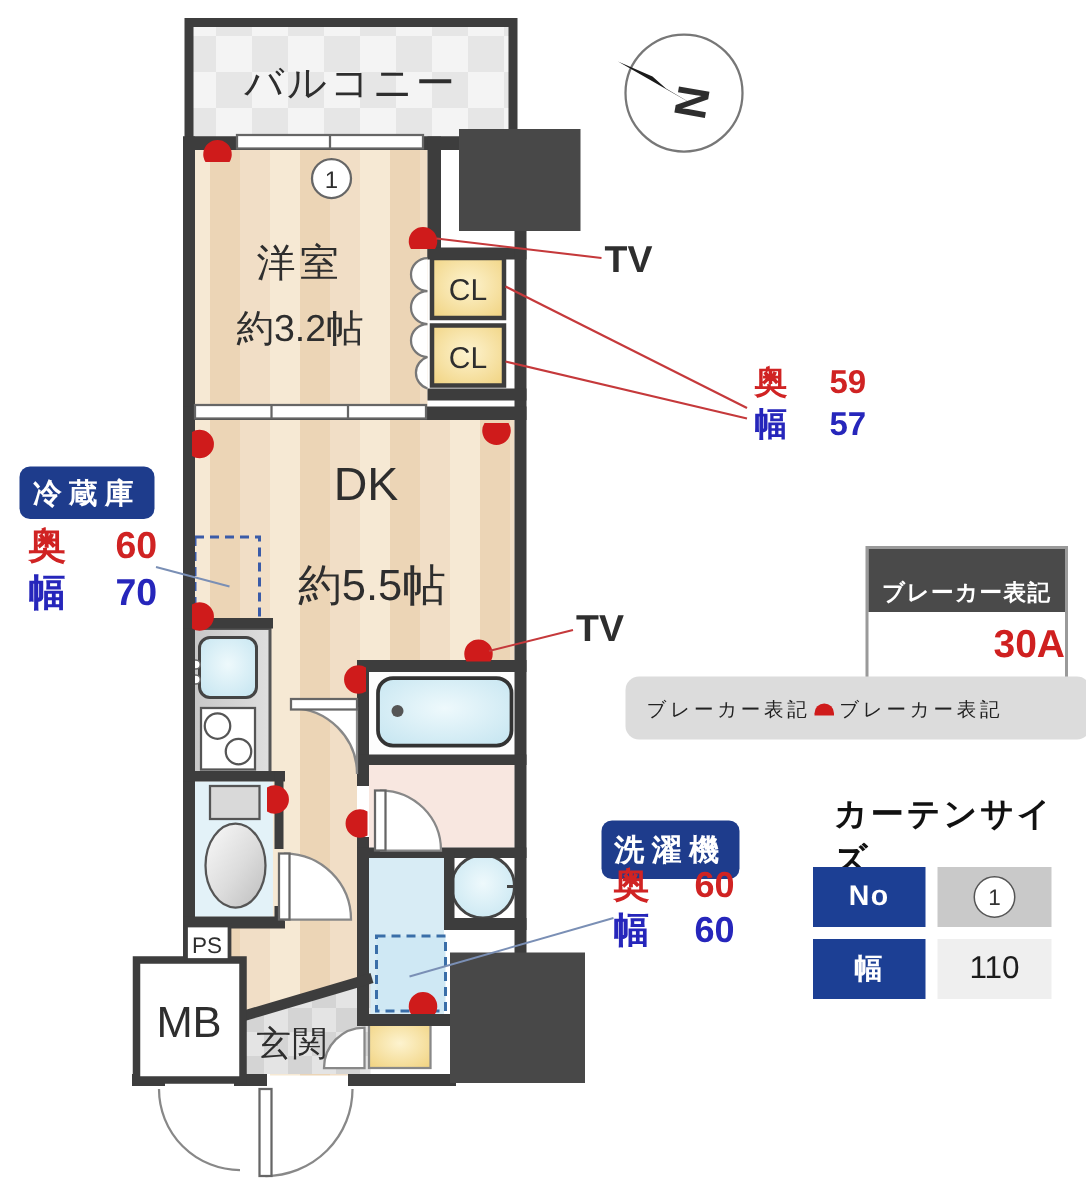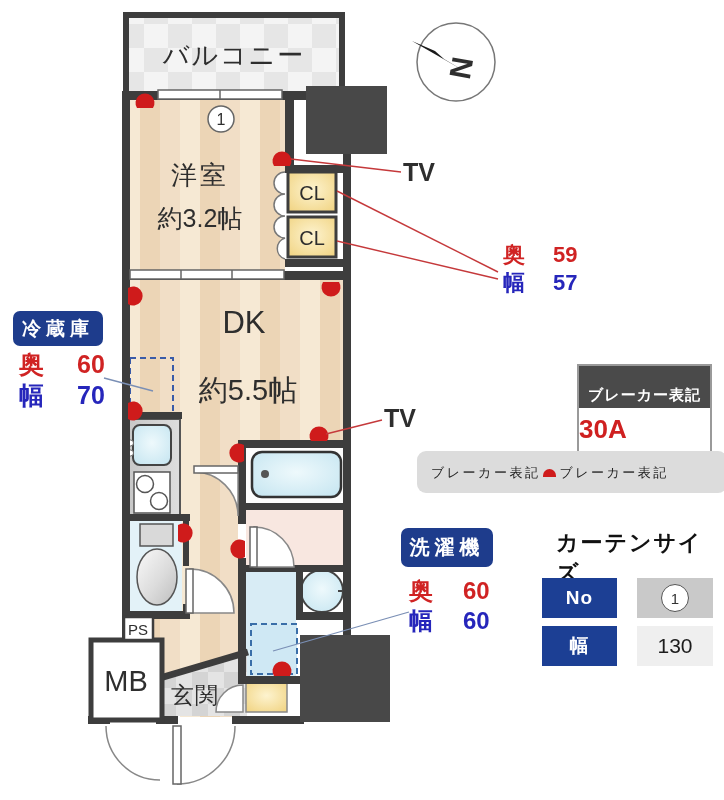--- a/index.html
+++ b/index.html
@@ -11,27 +11,27 @@
   .badge{background:#1e3c8c;color:#fff;border-radius:7px;display:flex;align-items:center;justify-content:center;
          font-weight:bold;letter-spacing:5px;padding-left:0;}
   .dimrow{display:flex;align-items:baseline;font-weight:bold;line-height:1.25;}
   .dimrow .dl{display:inline-block;}
   .dimrow .dv{display:inline-block;}
   .red{color:#d02323;}
   .blue{color:#2626bb;}
   .breaker{width:131px;border:2px solid #9a9a9a;background:#fff;}
   .breaker .bh{background:#4a4a4a;color:#fff;text-align:center;font-size:15px;font-weight:bold;
                padding:20px 0 3px 0;letter-spacing:1px;}
-  .breaker .bv{color:#cf2020;text-align:left;font-size:26px;font-weight:bold;padding:6px 0 7px 0;}
+  .breaker .bv{color:#cf2020;text-align:right;font-size:26px;font-weight:bold;padding:6px 0 7px 0;}
   .note{background:#dcdcdc;border-radius:9px;width:296px;padding:9px 0 8px 14px;color:#222;
         font-size:13px;letter-spacing:2.5px;line-height:1.95;}
   .dome{display:inline-block;width:13px;height:8px;background:#cf1b1b;
         border-radius:13px 13px 0 0;vertical-align:baseline;margin:0 3px;}
   .ctitle{font-size:22px;color:#111;letter-spacing:2px;font-weight:bold;font-family:Liberation Serif, serif;}
-  .ctable{display:grid;grid-template-columns:75px 76px;grid-auto-rows:40px;gap:8px 20px;}
+  .ctable{display:grid;grid-template-columns:75px 76px;grid-auto-rows:40px;gap:8px 8px;}
   .ctable .hc{background:#1c3f94;color:#fff;display:flex;align-items:center;justify-content:center;
               font-size:19px;font-weight:bold;letter-spacing:1px;}
   .ctable .vc{background:#efefef;color:#1c1c1c;display:flex;align-items:center;justify-content:center;font-size:21px;}
   .ctable .vc.first{background:#c9c9c9;}
   .circnum{width:26px;height:26px;border:1.5px solid #555;border-radius:50%;background:#fff;
            display:flex;align-items:center;justify-content:center;font-size:15px;color:#333;}
   .cl-dims{font-size:22px;}
   .cl-dims .dl{width:28px;}
   .cl-dims .dv{margin-left:22px;}
   .fr-dims{font-size:25px;}
@@ -244,21 +244,21 @@
   <div class="dimrow fr-dims">
     <span class="dl red">奥</span>
     <span class="dv red">60</span>
   </div>
   <div class="dimrow fr-dims">
     <span class="dl blue">幅</span>
     <span class="dv blue">70</span>
   </div>
 </div>
 
-<div class="ov badge" style="left:401px;top:528px;width:92px;height:39px;font-size:20px;">洗濯機</div>
+<div class="ov badge" style="left:401px;top:547px;width:92px;height:39px;font-size:20px;">洗濯機</div>
 <div class="ov" style="left:409px;top:576px;">
   <div class="dimrow wa-dims">
     <span class="dl red">奥</span>
     <span class="dv red">60</span>
   </div>
   <div class="dimrow wa-dims">
     <span class="dl blue">幅</span>
     <span class="dv blue">60</span>
   </div>
 </div>
@@ -272,16 +272,16 @@
   <span>ブレーカー表記</span><span class="dome"></span><span>ブレーカー表記</span><br>
 </div>
 
 <div class="ov ctitle" style="left:556px;top:528px;">カーテンサイズ</div>
 <div class="ov ctable" style="left:542px;top:578px;">
   <div class="hc">No</div>
   <div class="vc first">
     <span class="circnum">1</span>
   </div>
   <div class="hc">幅</div>
-  <div class="vc">130</div>
+  <div class="vc">110</div>
 </div>
 
 </div>
 
 </body></html>

